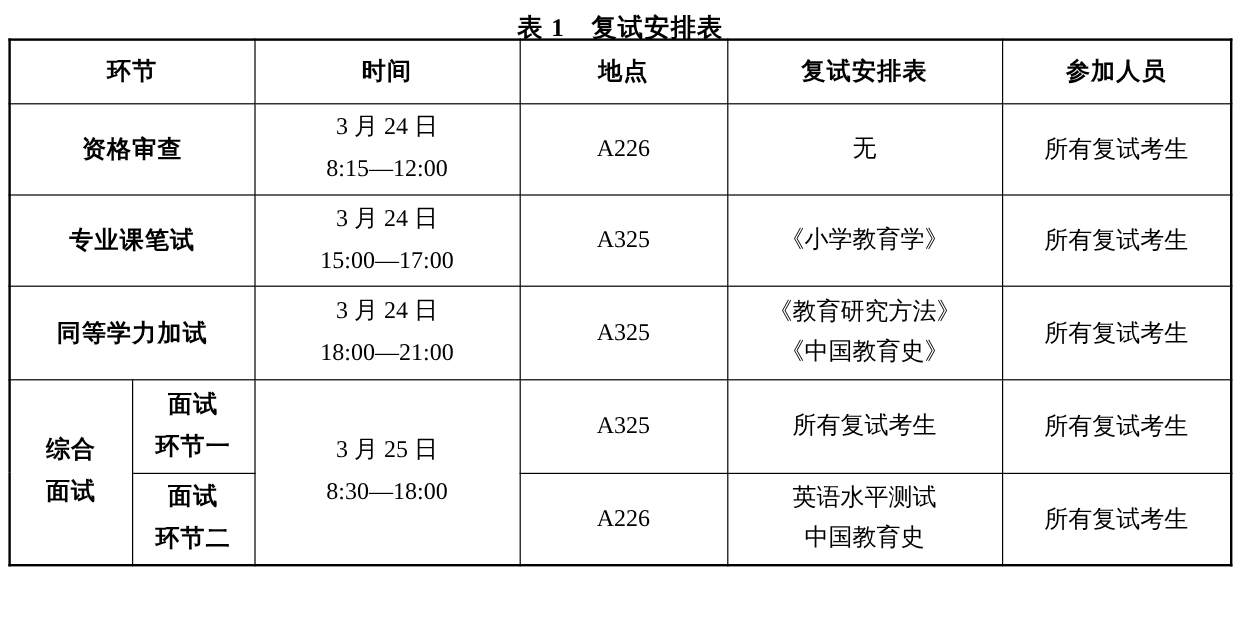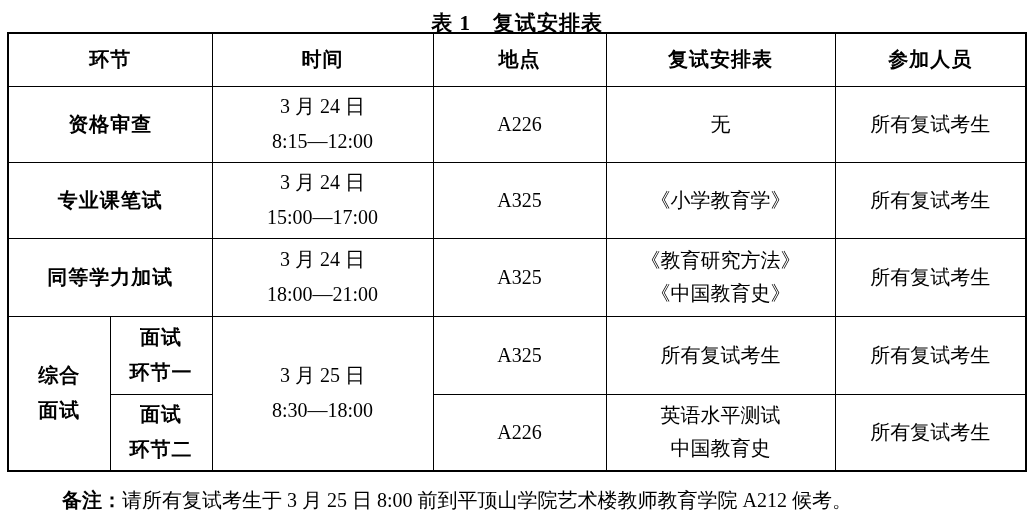--- a/index.html
+++ b/index.html
@@ -153,17 +153,14 @@
       <td>A226</td>
       <td>
         <span class="subline">英语水平测试</span>
         <span class="subline">中国教育史</span>
       </td>
       <td>所有复试考生</td>
     </tr>
   </tbody>
     </table>
 
-  <div class="note">
-    <span class="note-label">备注：</span><span>请所有复试考生于 3 月 25 日 8:00 前到平顶山学院艺术楼教师教育学院 A212 候考。</span>
-  </div>
 
 </div>
 
 </body></html>

